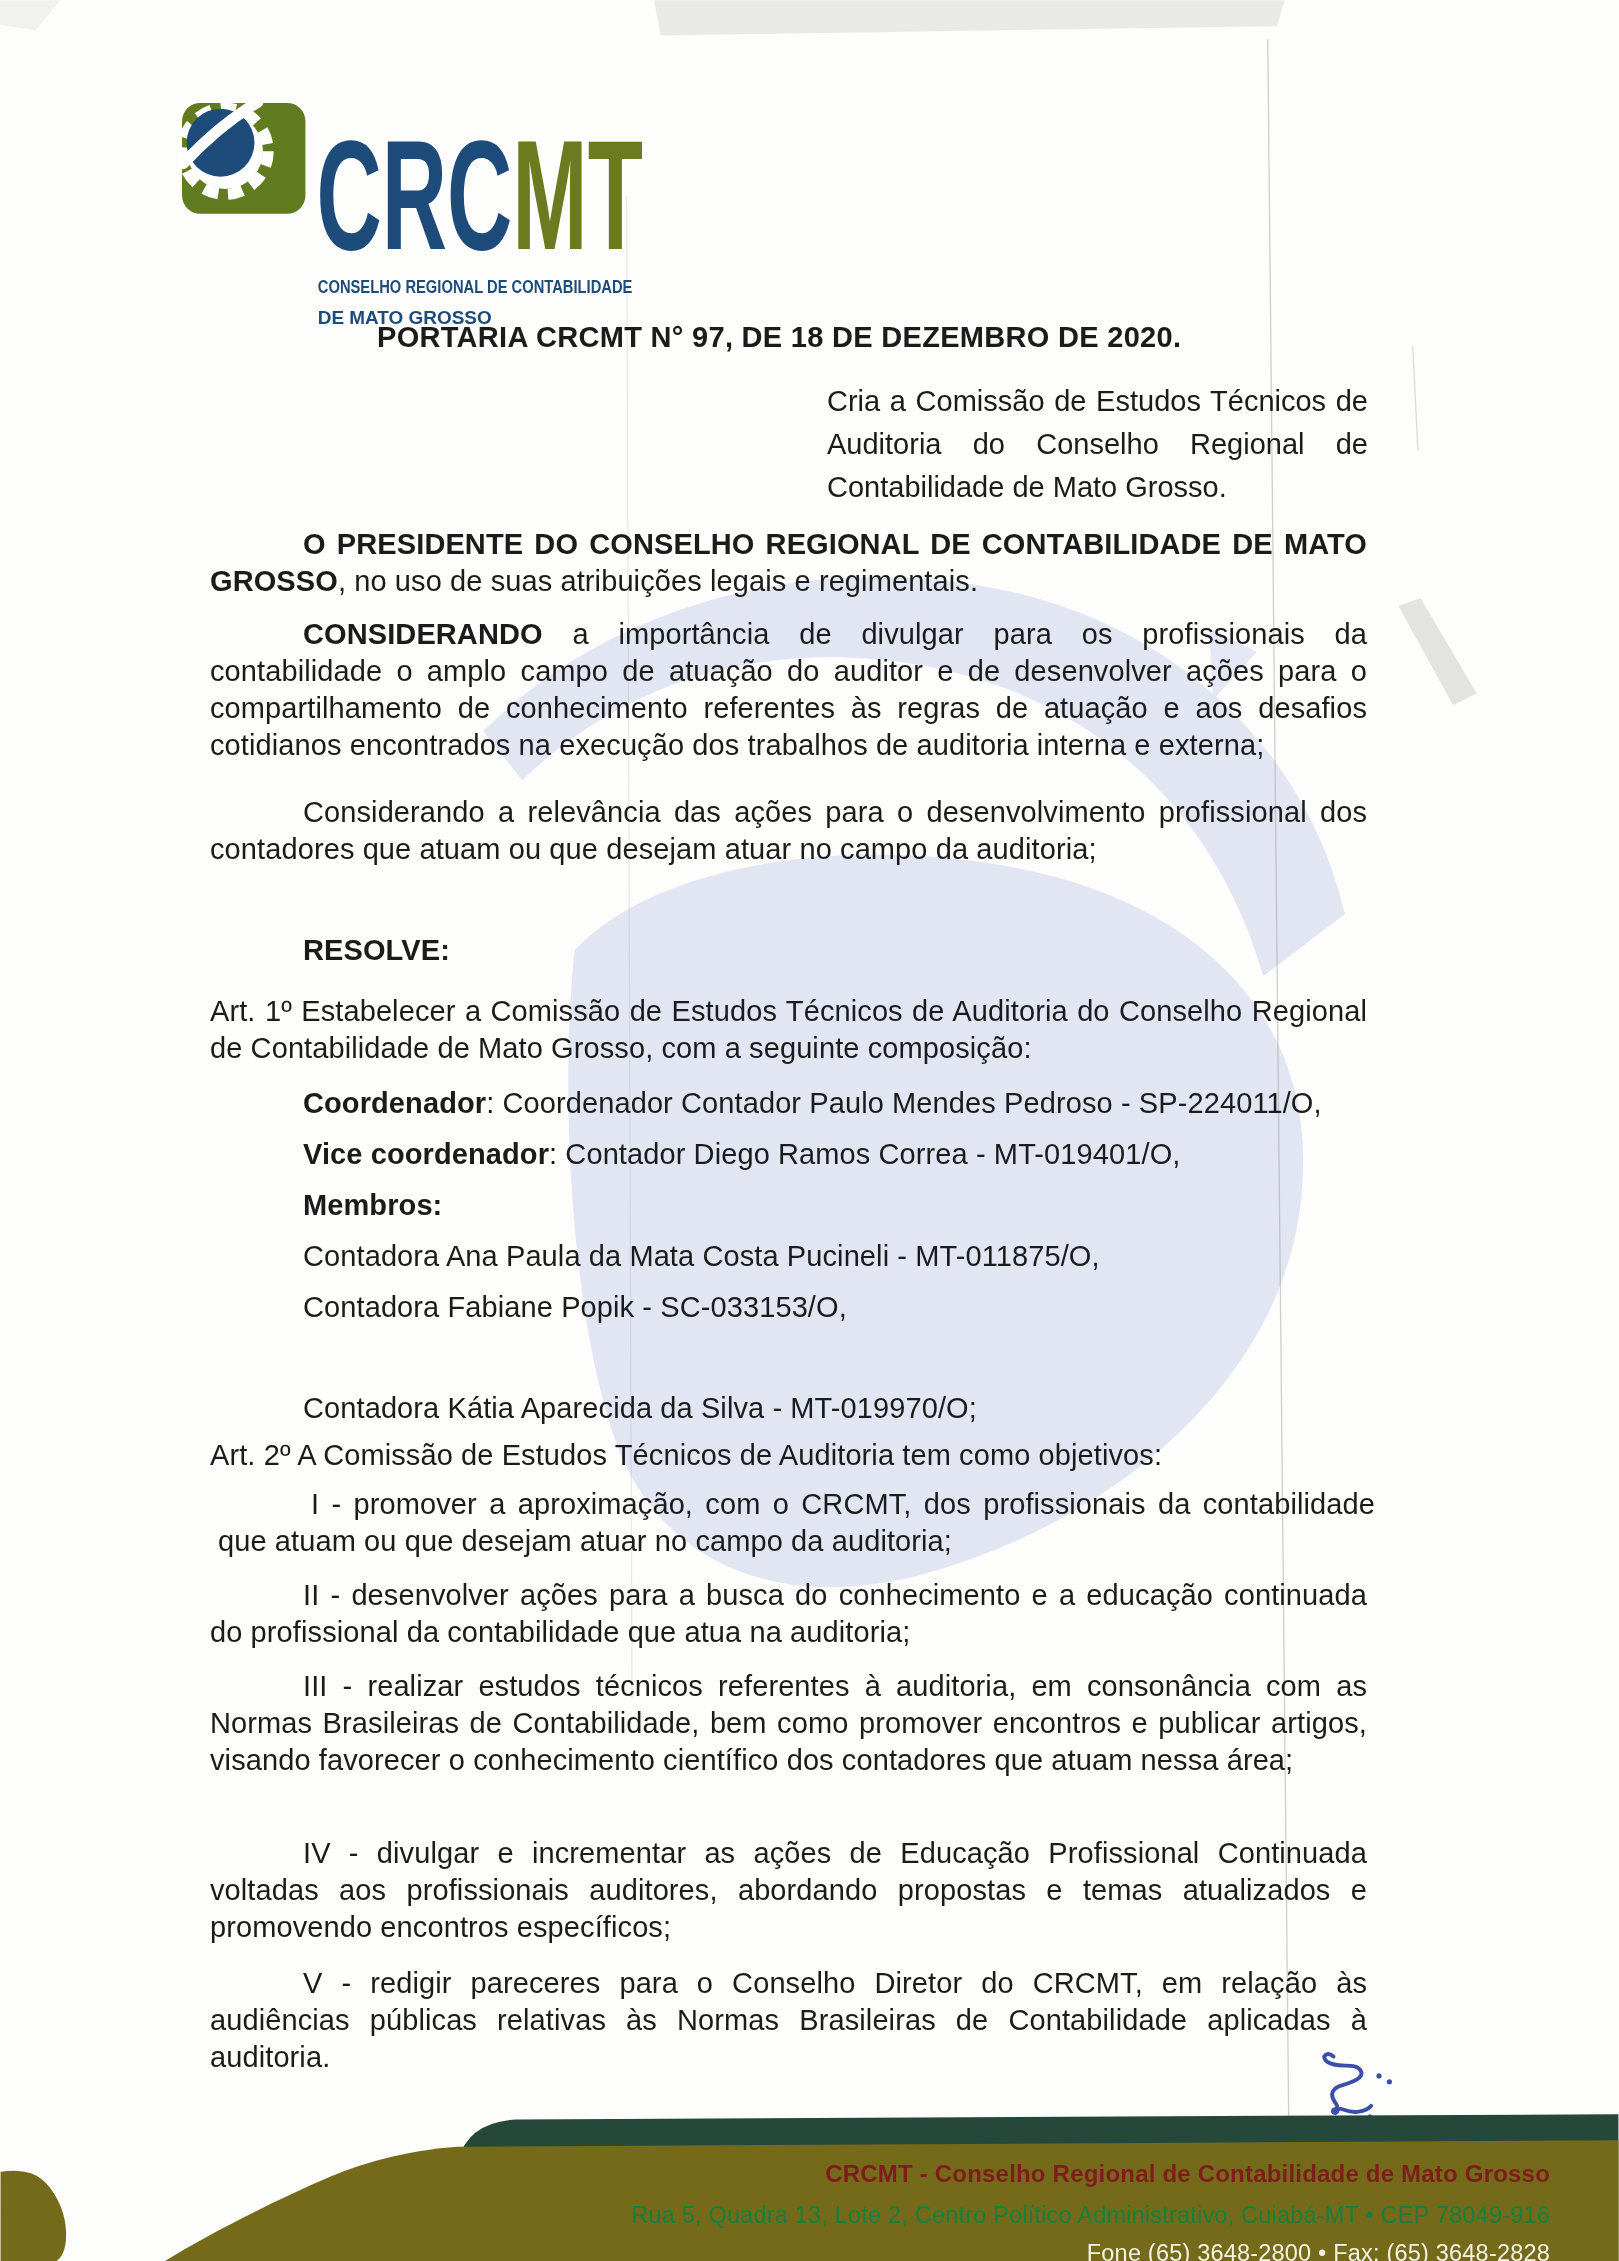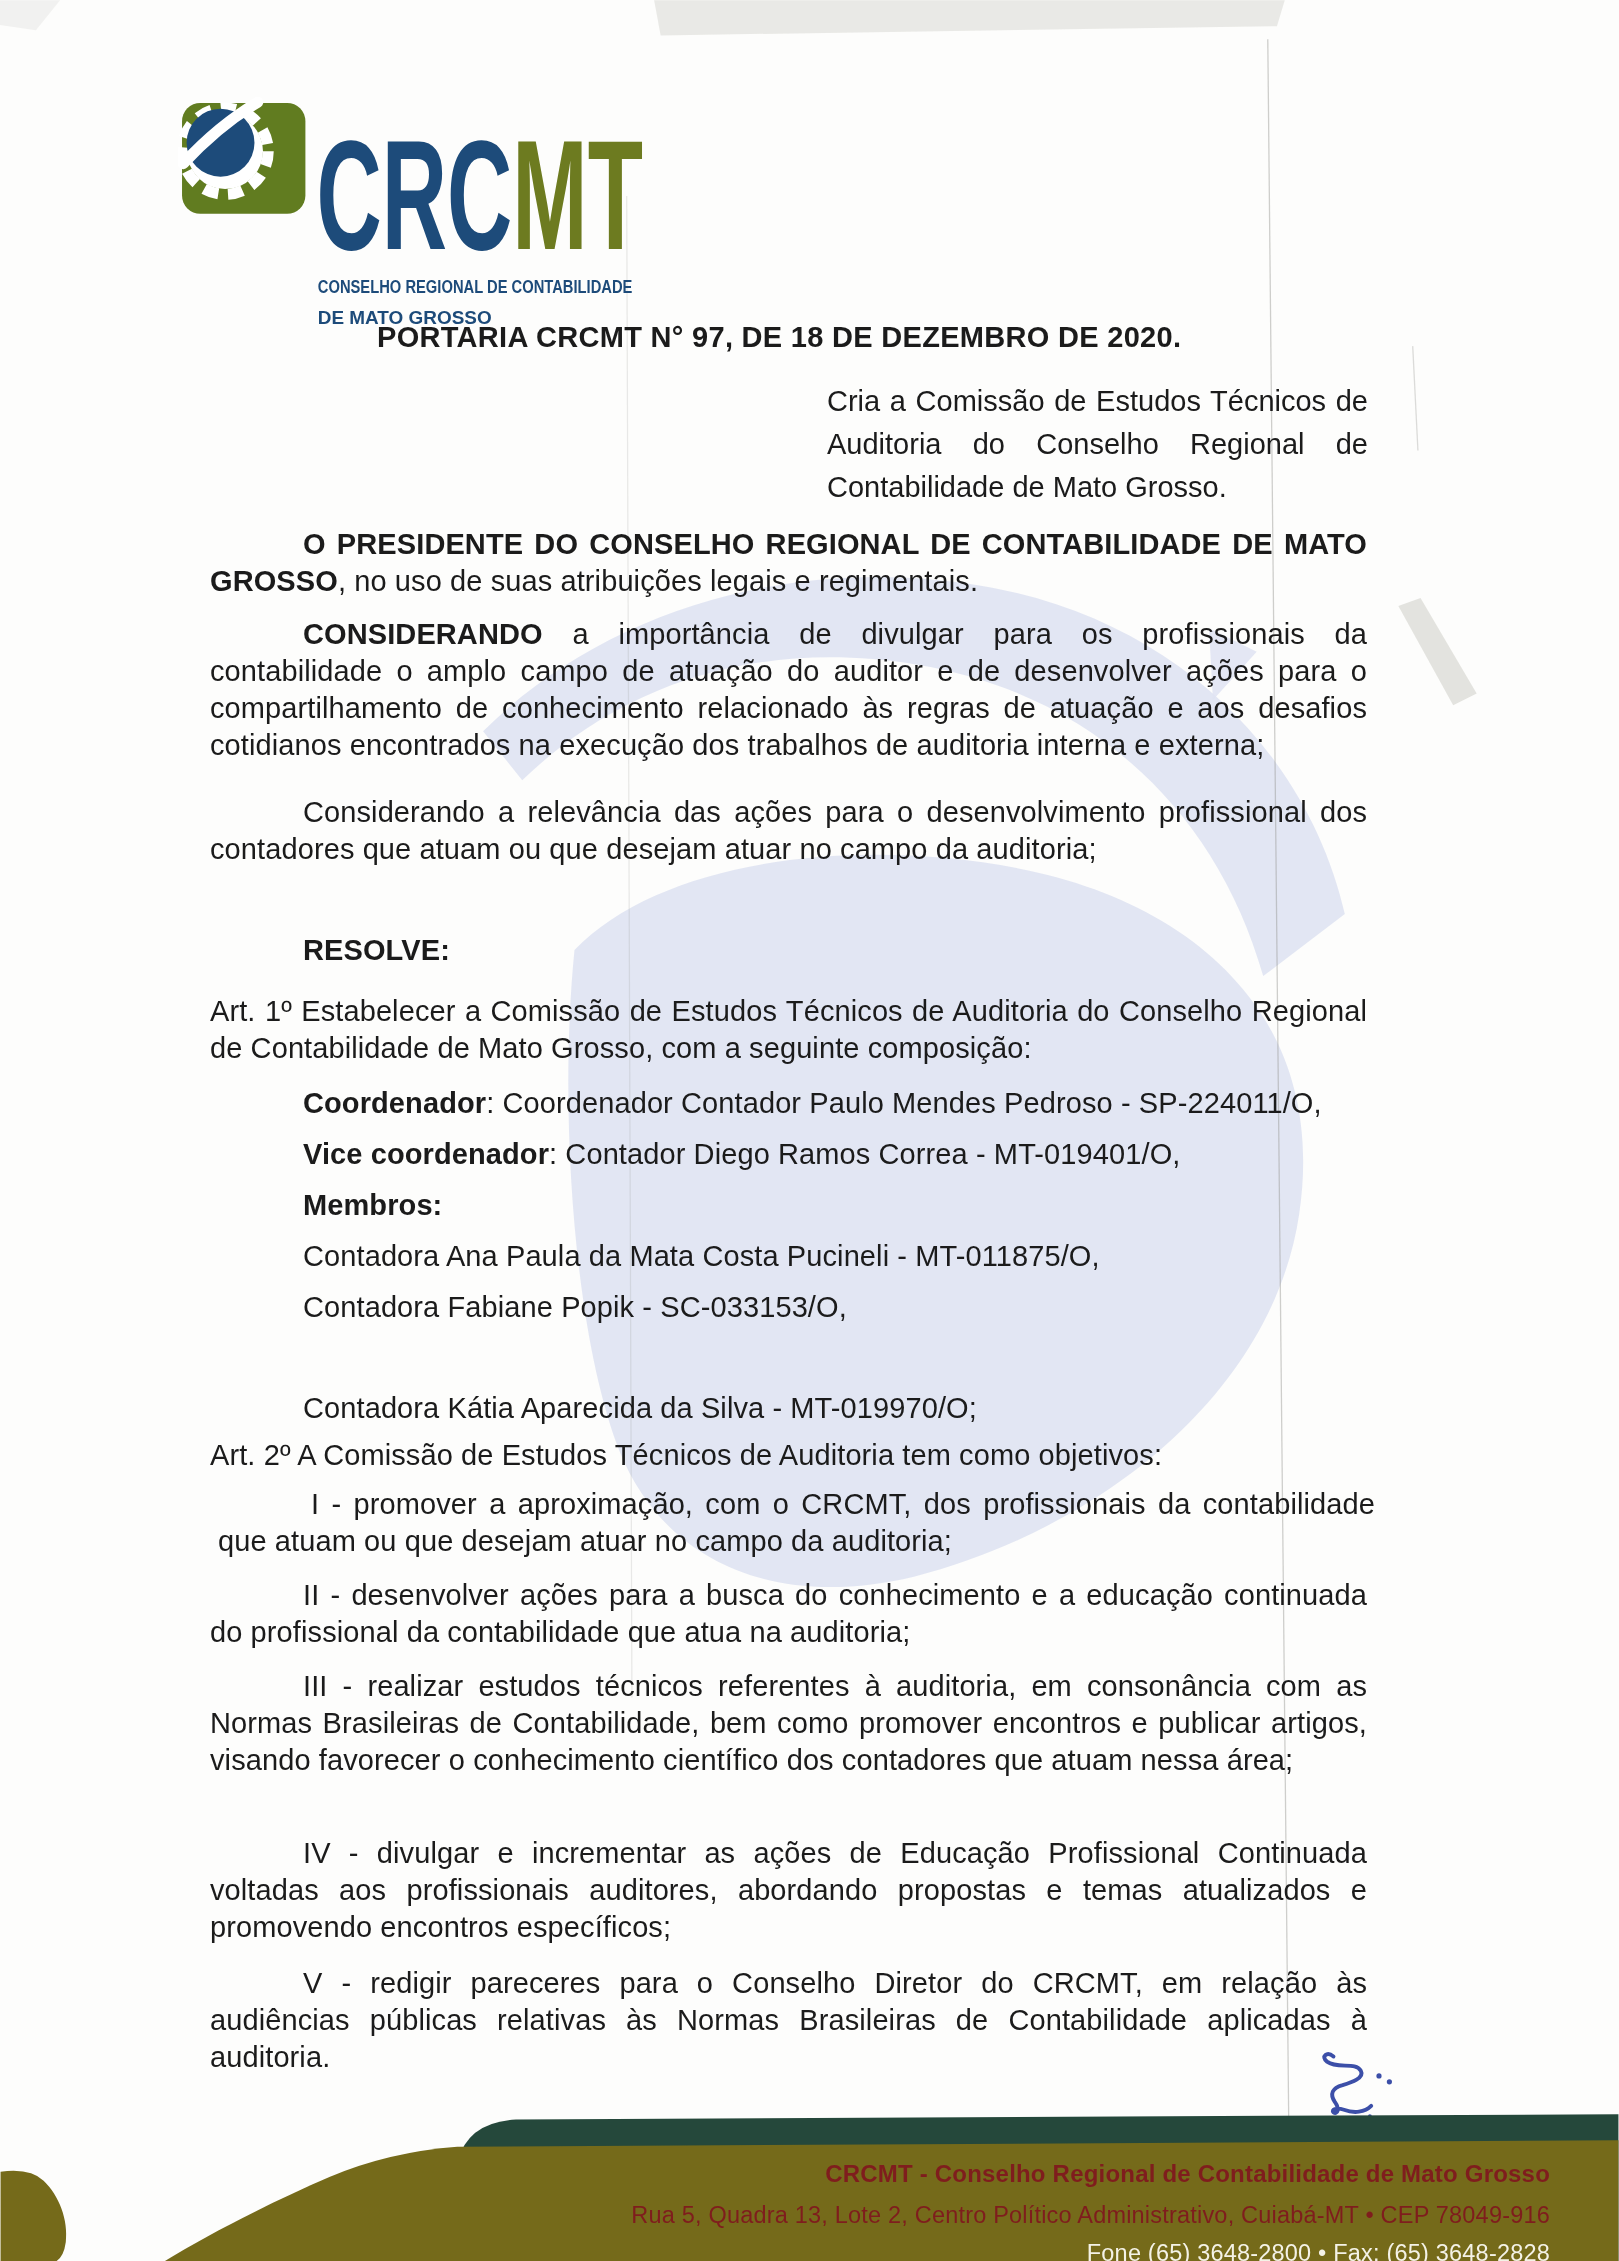--- a/index.html
+++ b/index.html
@@ -23,21 +23,21 @@
     font-size:29px;line-height:37px;text-align:justify;letter-spacing:0.1px;
   }
   .ind{text-indent:93px;}
   .oneline{white-space:nowrap;text-align:left;padding-left:93px;box-sizing:border-box;}
   .b{font-weight:bold;}
   .sig{position:absolute;left:1314px;top:2042px;width:104px;height:88px;}
   .footer{position:absolute;left:0;top:2109px;width:1619px;height:152px;}
   .footer svg{position:absolute;left:0;top:0;}
   .f-line{position:absolute;right:69px;white-space:nowrap;text-align:right;}
   .f1{top:51px;font-size:24px;font-weight:bold;color:#7f1d1d;letter-spacing:0.2px;}
-  .f2{top:93px;font-size:23.5px;color:#7f1d1d;letter-spacing:0.2px;}
+  .f2{top:93px;font-size:23.5px;color:#15803d;letter-spacing:0.2px;}
   .f3{top:131px;font-size:23.5px;color:#f4f2e6;letter-spacing:0.2px;}
 </style>
 </head>
 <body>
 
 <div class="page">
 
   <svg class="bg-art" viewBox="0 0 2480 3463" aria-hidden="true">
 
     <path d="M1002,0 L1968,0 L1956,40 L1012,54 Z" fill="#d8d8d3" opacity="0.55"></path>
@@ -77,21 +77,21 @@
       <text x="214" y="347" font-family="Liberation Sans, sans-serif" font-weight="bold" font-size="29" fill="#1d4b7a">DE MATO GROSSO</text>
     </svg>
   </div>
 
   <div class="doc-title">PORTARIA CRCMT N° 97, DE 18 DE DEZEMBRO DE 2020.</div>
 
   <p class="epigraph">Cria a Comissão de Estudos Técnicos de Auditoria do Conselho Regional de Contabilidade de Mato Grosso.</p>
 
   <p class="blk ind" style="top:526px;"><span class="b">O PRESIDENTE DO CONSELHO REGIONAL DE CONTABILIDADE DE MATO GROSSO</span><span>, no uso de suas atribuições legais e regimentais.</span></p>
 
-  <p class="blk ind" style="top:616px;"><span class="b">CONSIDERANDO</span><span> a importância de divulgar para os profissionais da contabilidade o amplo campo de atuação do auditor e de desenvolver ações para o compartilhamento de conhecimento relacionado às regras de atuação e aos desafios cotidianos encontrados na execução dos trabalhos de auditoria interna e externa;</span></p>
+  <p class="blk ind" style="top:616px;"><span class="b">CONSIDERANDO</span><span> a importância de divulgar para os profissionais da contabilidade o amplo campo de atuação do auditor e de desenvolver ações para o compartilhamento de conhecimento referentes às regras de atuação e aos desafios cotidianos encontrados na execução dos trabalhos de auditoria interna e externa;</span></p>
 
   <p class="blk ind" style="top:794px;">Considerando a relevância das ações para o desenvolvimento profissional dos contadores que atuam ou que desejam atuar no campo da auditoria;</p>
 
   <p class="blk oneline b" style="top:908px;margin-top:24px;">RESOLVE:</p>
 
   <p class="blk" style="top:993px;">Art. 1º  Estabelecer a Comissão de Estudos Técnicos de Auditoria do Conselho Regional de Contabilidade de Mato Grosso, com a seguinte composição:</p>
 
   <p class="blk oneline" style="top:1085px;"><span class="b">Coordenador</span><span>: Coordenador Contador Paulo Mendes Pedroso - SP-224011/O,</span></p>
 
   <p class="blk oneline" style="top:1136px;"><span class="b">Vice coordenador</span><span>: Contador Diego Ramos Correa - MT-019401/O,</span></p>

